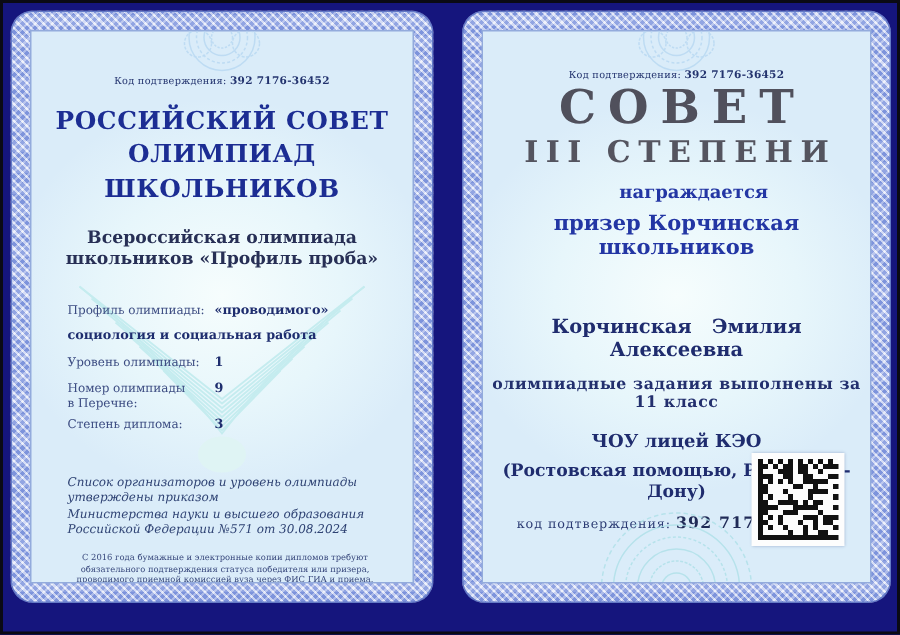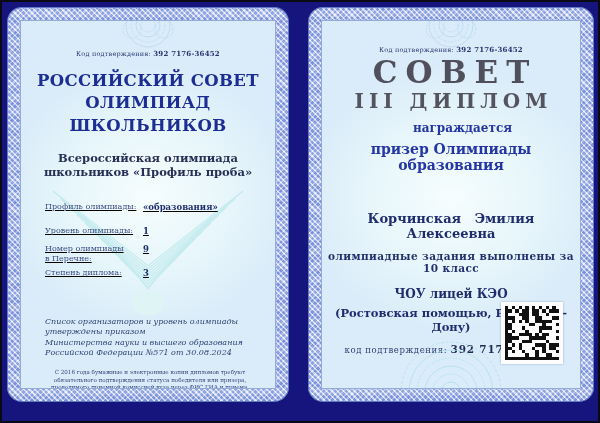--- a/index.html
+++ b/index.html
@@ -40,21 +40,21 @@
   
   .l-title{
     text-align:center;color:#1c2d93;font-weight:bold;font-size:16.5px;line-height:1.35;
     margin-top:12px;letter-spacing:.4px;position:relative;
   }
   .l-subtitle{
     text-align:center;color:#272f55;font-weight:bold;font-size:11.5px;line-height:1.25;
     margin:14px 18px 0;position:relative;
   }
   .fields{position:relative;margin:22px 0 0 24px;}
-  .field-row{display:flex;margin-bottom:7px;align-items:flex-start;text-decoration:underline;}
+  .field-row{display:flex;margin-bottom:7px;align-items:flex-start;}
   .field-label{
     width:98px;flex:0 0 98px;font-size:8px;color:#3c4c82;line-height:1.25;white-space:pre-line;
   }
   .field-value{font-size:8.5px;font-weight:bold;color:#1e2d6e;line-height:1.25;}
   .legal-note{
     position:absolute;left:24px;right:16px;top:296px;
     font-style:italic;font-size:8px;color:#2e4273;line-height:1.3;white-space:pre-line;
   }
   .fine-print{
     position:absolute;left:18px;right:14px;top:348px;
@@ -142,23 +142,24 @@
     </div>
 
     <div class="l-title" style="white-space:pre-line">РОССИЙСКИЙ СОВЕТ
 ОЛИМПИАД ШКОЛЬНИКОВ</div>
 
     <div class="l-subtitle">Всероссийская олимпиада школьников «Профиль проба»</div>
 
     <div class="fields">
       <div class="field-row">
         <div class="field-label">Профиль олимпиады:</div>
-        <div class="field-value">«образования»</div>
+        <div class="field-value">«проводимого»</div>
       </div>
       <div class="field-row">
+        <div class="field-value">социология и социальная работа</div>
       </div>
       <div class="field-row">
         <div class="field-label">Уровень олимпиады:</div>
         <div class="field-value">1</div>
       </div>
       <div class="field-row">
         <div class="field-label">Номер олимпиады
 в Перечне:</div>
         <div class="field-value">9</div>
       </div>
@@ -194,27 +195,27 @@
           <circle cx="52" cy="24" r="9" stroke-dasharray="2 1"></circle>
       </g>
     </svg>
 
     <div class="code-line" style="margin-top:24px">
       <span>Код подтверждения:</span>
       <b>392 7176-36452</b>
     </div>
 
     <div class="r-diploma">СОВЕТ</div>
-    <div class="r-degree">III ДИПЛОМ</div>
+    <div class="r-degree">III СТЕПЕНИ</div>
 
     <div class="r-award">награждается</div>
-    <div class="r-awardee">призер Олимпиады образования</div>
+    <div class="r-awardee">призер Корчинская школьников</div>
 
     <div class="r-name">Корчинская Эмилия Алексеевна</div>
-    <div class="r-grade">олимпиадные задания выполнены за 10 класс</div>
+    <div class="r-grade">олимпиадные задания выполнены за 11 класс</div>
 
     <div class="r-school">ЧОУ лицей КЭО</div>
     <div class="r-location">(Ростовская помощью, Ростов-на-Дону)</div>
 
     <div class="r-confirm">
       <span>код подтверждения:</span>
       <b>392 7176-36452</b>
     </div>
 
     <svg class="half-rosette" viewBox="0 0 120 55">

